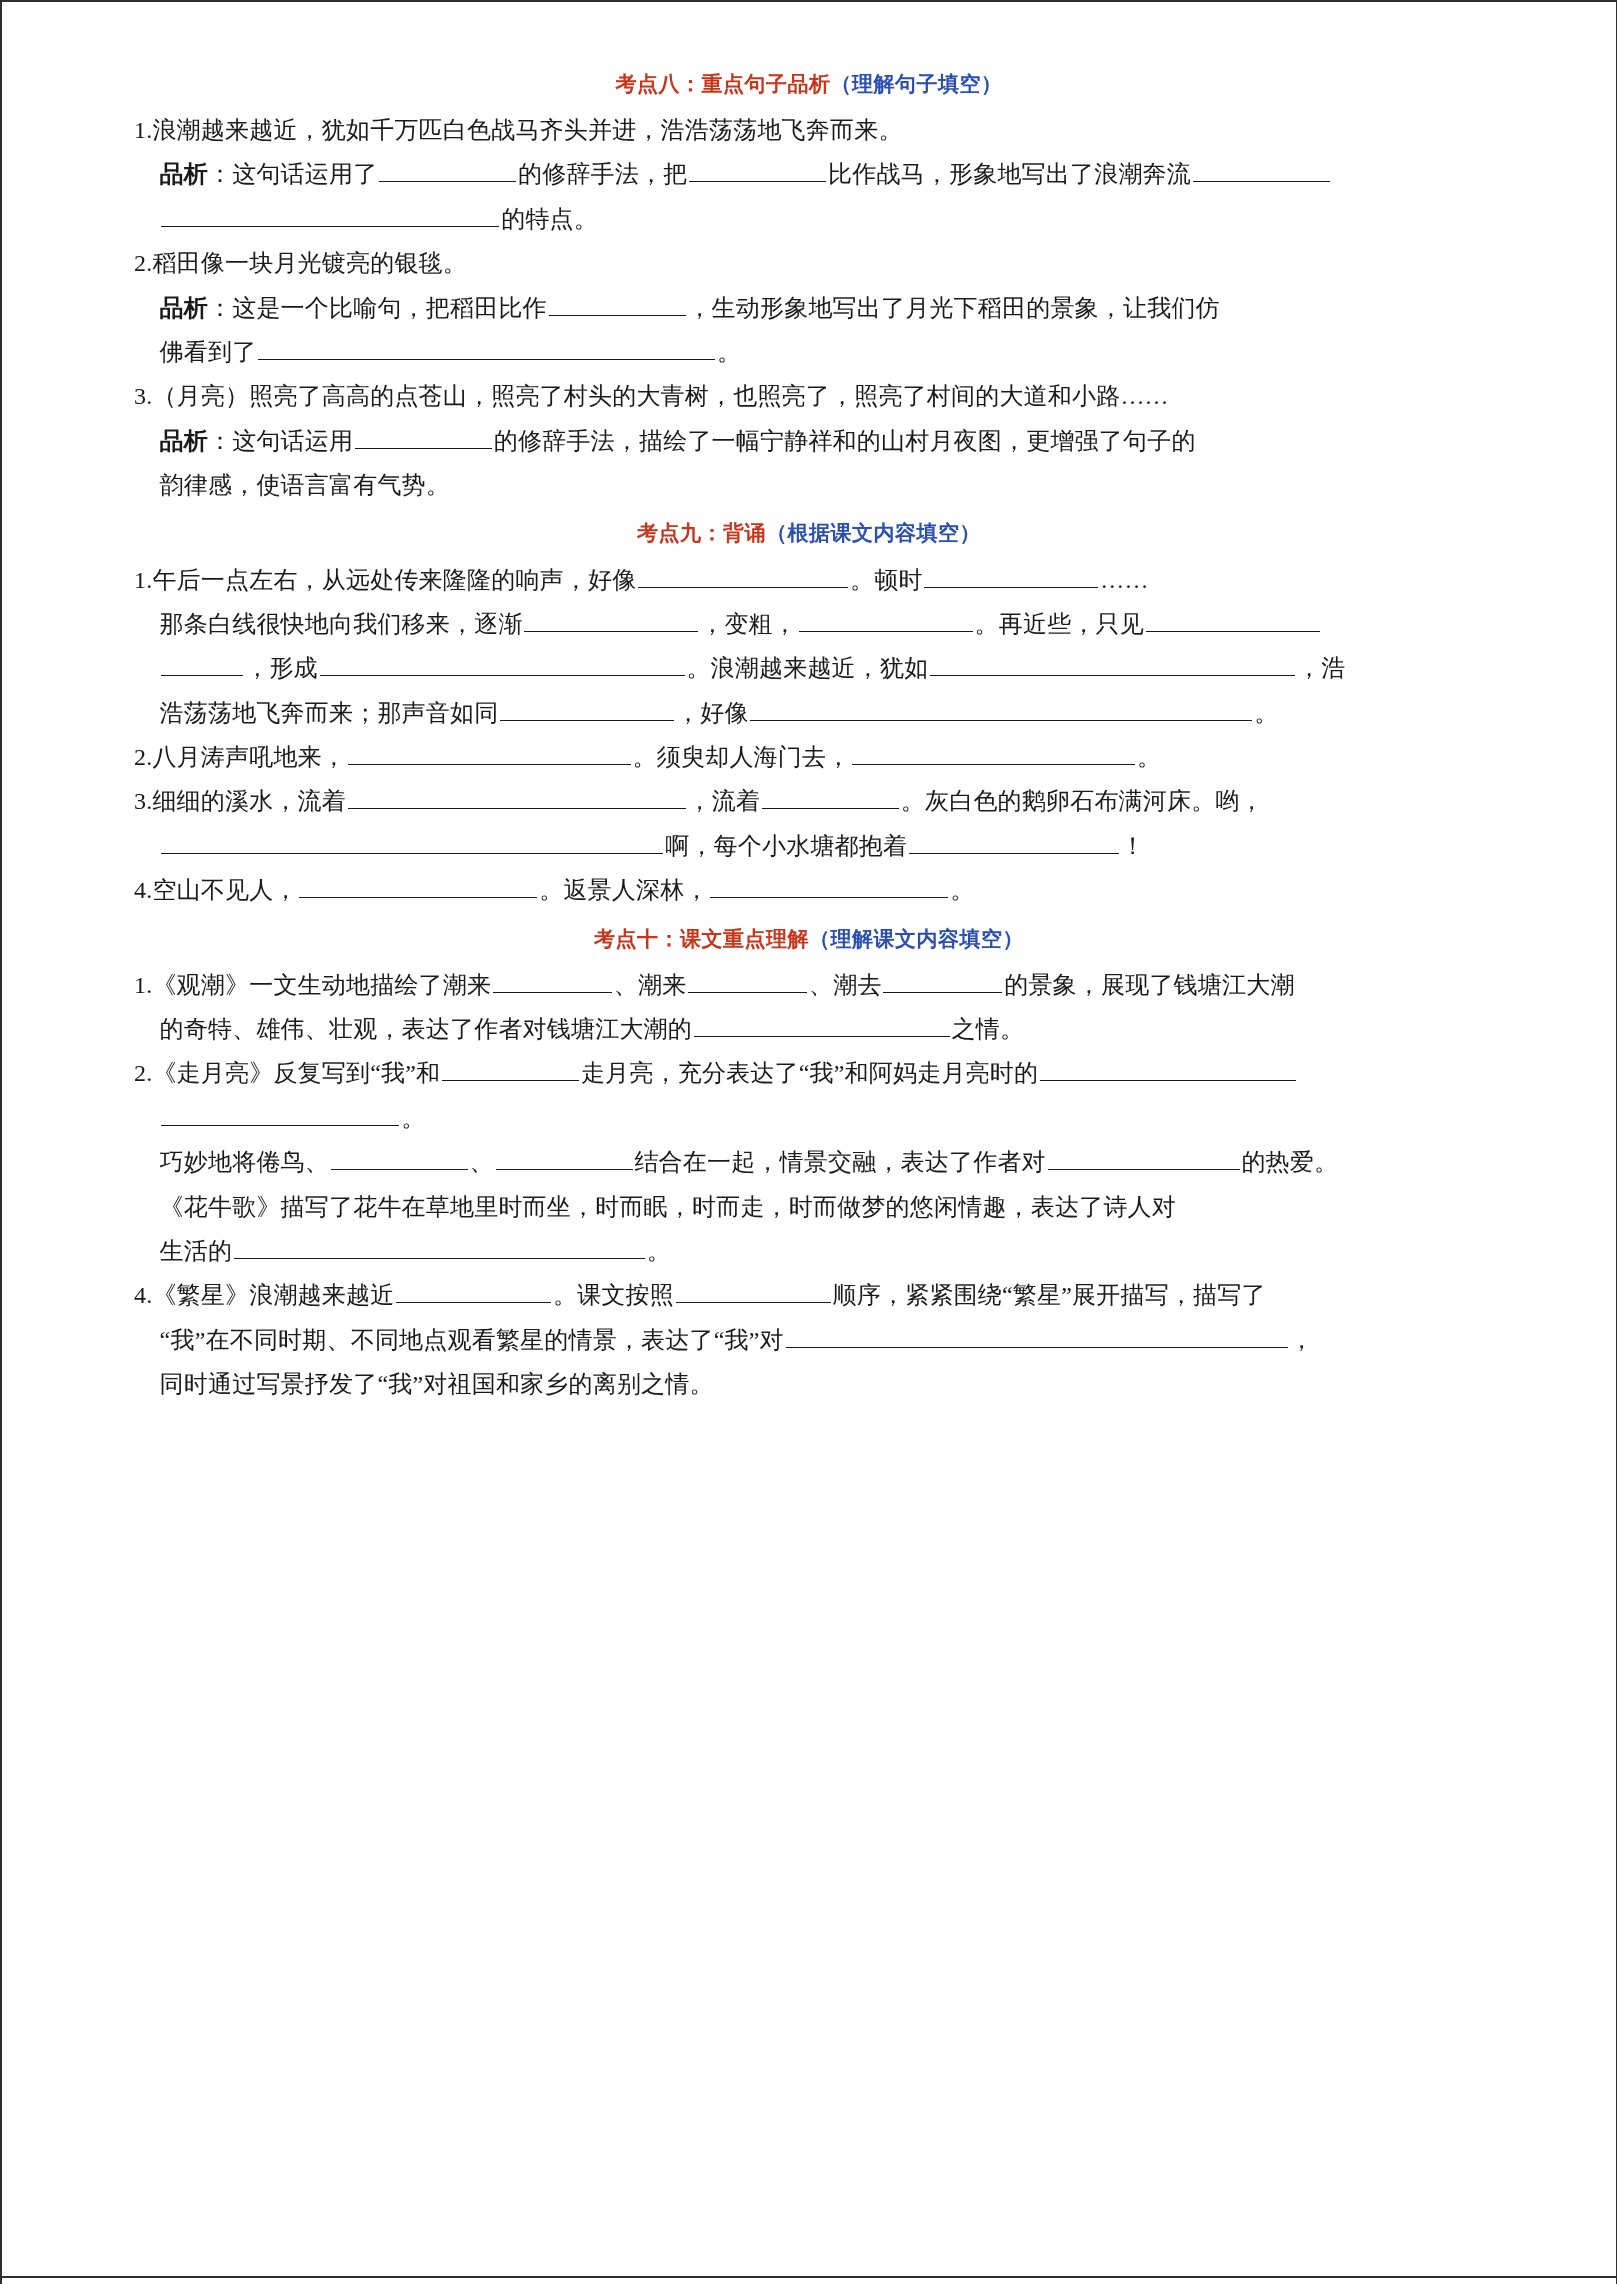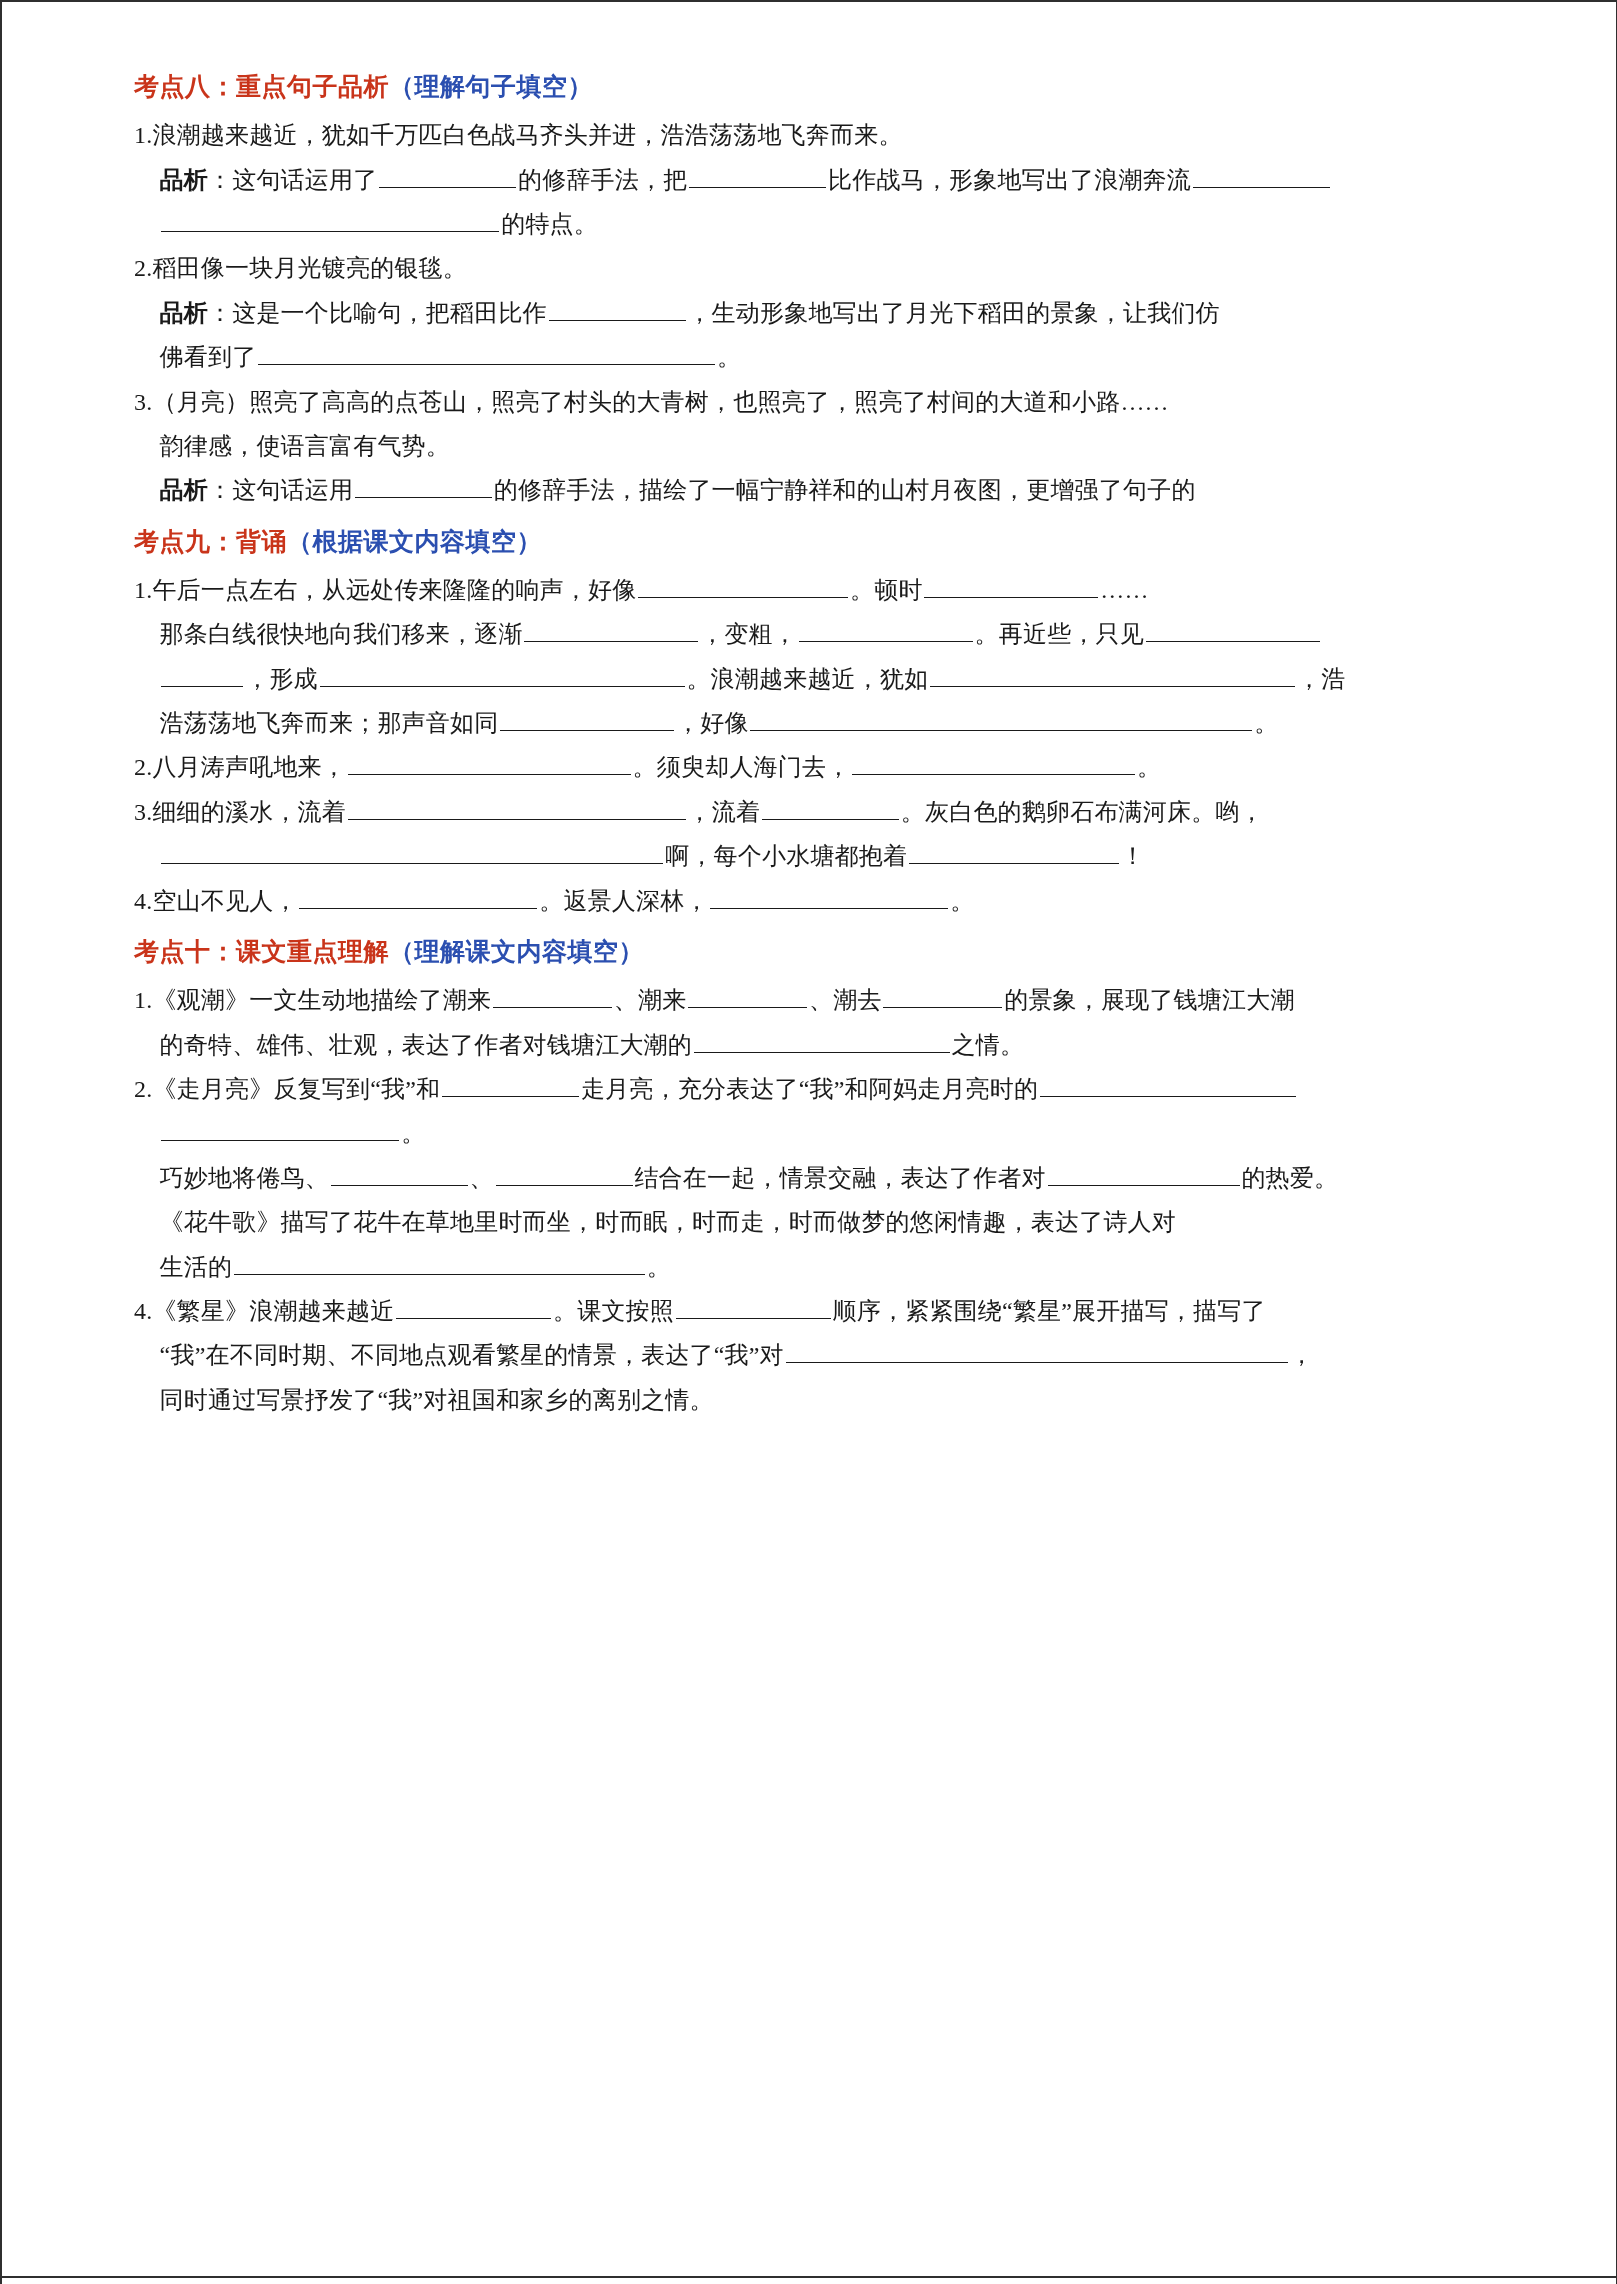--- a/index.html
+++ b/index.html
@@ -16,24 +16,25 @@
     width: 1618px;
     height: 2348px;
     box-sizing: border-box;
     padding: 69px 132px 0 132px;
     background: #ffffff;
     border: 2.7px solid #2f2f2f;
   }
   
   .section-head {
     margin: 0 0 12.8px 0;
-    font-size: 25px;
+    font-size: 21px;
     font-weight: bold;
     line-height: 1.3;
     letter-spacing: 0.5px;
+    text-align: center;
   }
   .sec-1 { color: #c9341a; }
   .sec-2 { color: #c9341a; }
   .sec-paren { color: #2b4fb0; font-weight: bold; }
 
   .block {
     margin-bottom: 15.5px;
   }
   .line {
     font-size: 24px;
@@ -89,22 +90,22 @@
 
     <div class="line indent1"><span>1.</span><span>浪潮越来越近，犹如千万匹白色战马齐头并进，浩浩荡荡地飞奔而来。</span></div>
     <div class="line indent2"><span class="bold-label">品析</span><span>：这句话运用了</span><span class="blank b300"></span><span>的修辞手法，把</span><span class="blank b300"></span><span>比作战马，形象地写出了浪潮奔流</span><span class="blank b300"></span></div>
     <div class="line indent2"><span class="blank b740"></span><span>的特点。</span></div>
 
     <div class="line indent1"><span>2.</span><span>稻田像一块月光镀亮的银毯。</span></div>
     <div class="line indent2"><span class="bold-label">品析</span><span>：这是一个比喻句，把稻田比作</span><span class="blank b300"></span><span>，生动形象地写出了月光下稻田的景象，让我们仿</span></div>
     <div class="line indent2"><span>佛看到了</span><span class="blank b1000"></span><span>。</span></div>
 
     <div class="line indent1"><span>3.</span><span>（月亮）照亮了高高的点苍山，照亮了村头的大青树，也照亮了，照亮了村间的大道和小路……</span></div>
+    <div class="line indent2"><span class="bold-label">品析</span><span>：这句话运用</span><span class="blank b300"></span><span>的修辞手法，描绘了一幅宁静祥和的山村月夜图，更增强了句子的</span></div>
     <div class="line indent2"><span>韵律感，使语言富有气势。</span></div>
-    <div class="line indent2"><span class="bold-label">品析</span><span>：这句话运用</span><span class="blank b300"></span><span>的修辞手法，描绘了一幅宁静祥和的山村月夜图，更增强了句子的</span></div>
   </div>
 
   <div class="block">
     <div class="section-head sec-2"><span>考点九：背诵</span><span class="sec-paren">（根据课文内容填空）</span></div>
 
     <div class="line indent1"><span>1.</span><span>午后一点左右，从远处传来隆隆的响声，好像</span><span class="blank b460"></span><span>。顿时</span><span class="blank b380"></span><span>……</span></div>
     <div class="line indent2"><span>那条白线很快地向我们移来，逐渐</span><span class="blank b380"></span><span>，变粗，</span><span class="blank b380"></span><span>。再近些，只见</span><span class="blank b380"></span></div>
     <div class="line indent2"><span class="blank b180"></span><span>，形成</span><span class="blank b800"></span><span>。浪潮越来越近，犹如</span><span class="blank b800"></span><span>，浩</span></div>
     <div class="line indent2"><span>浩荡荡地飞奔而来；那声音如同</span><span class="blank b380"></span><span>，好像</span><span class="blank b1100"></span><span>。</span></div>
 

